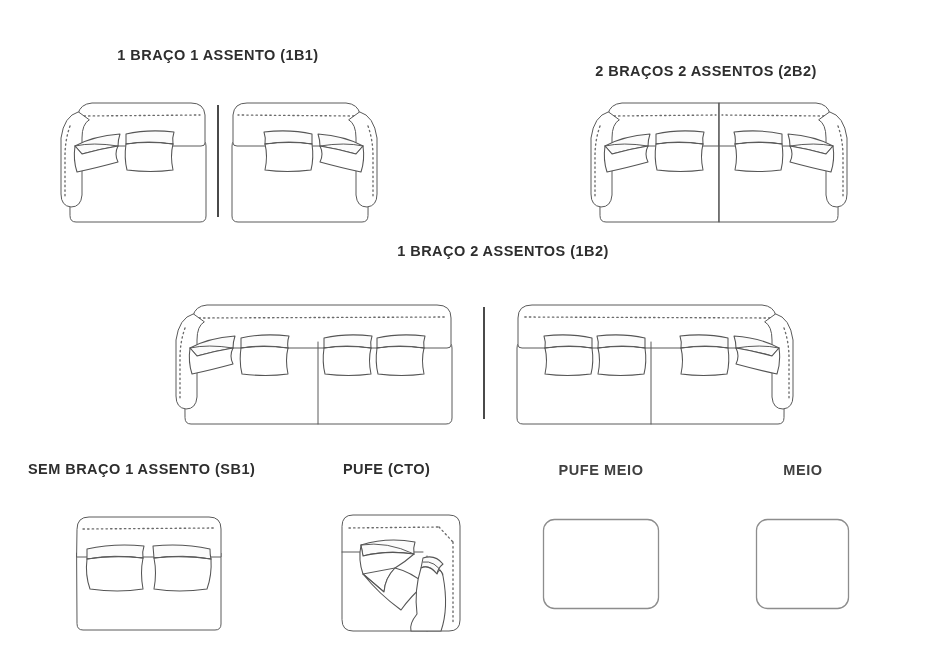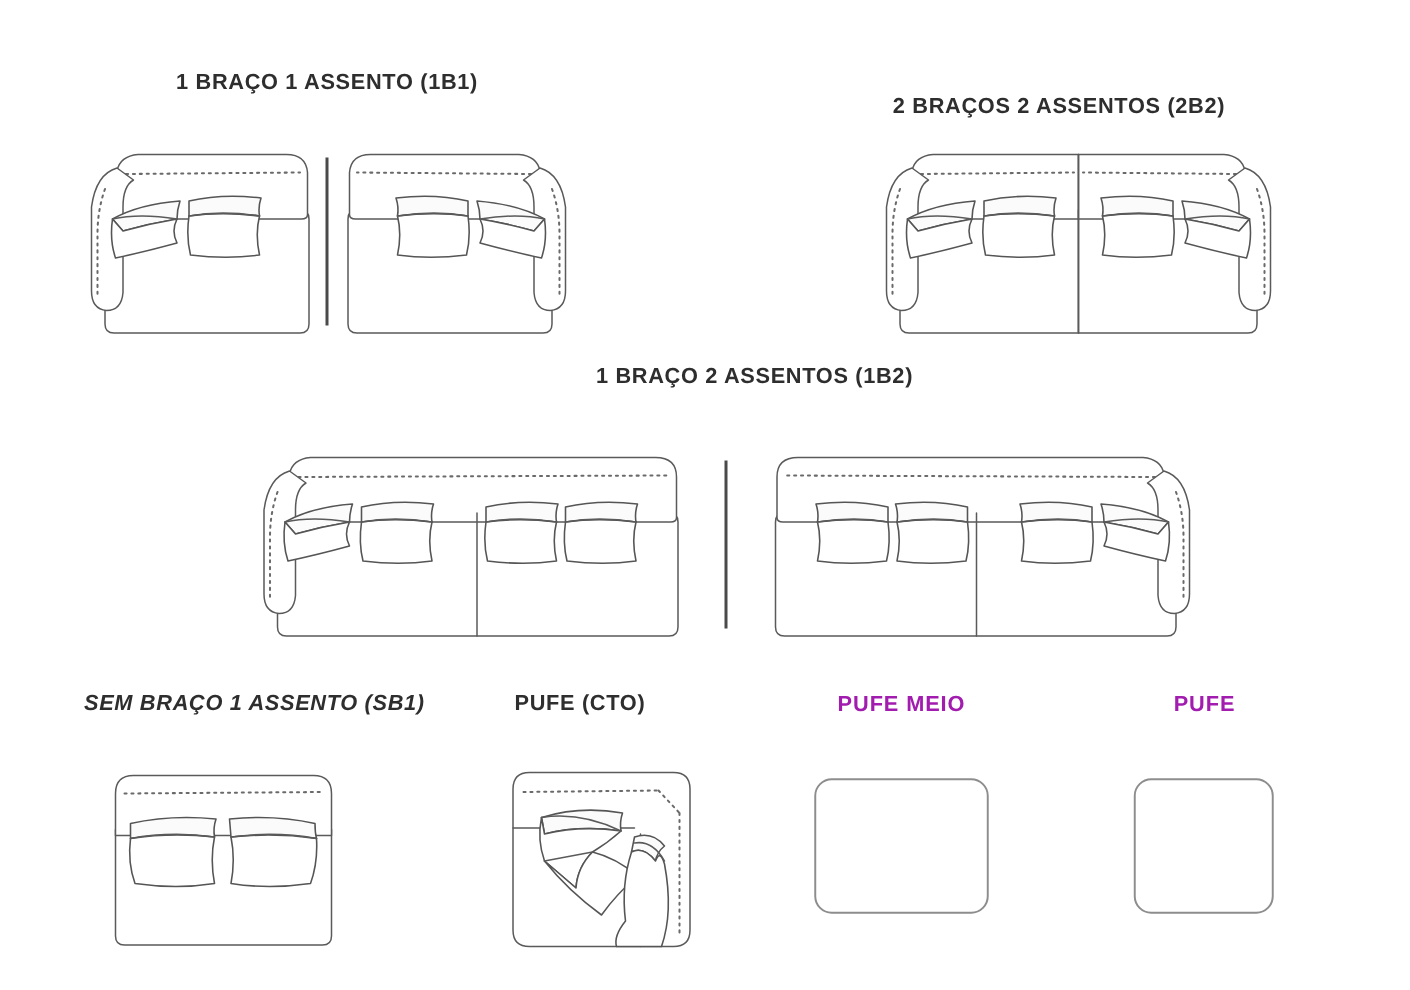--- a/index.html
+++ b/index.html
@@ -13,21 +13,21 @@
   }
   .stage{position:absolute;left:0;top:0;width:855px;height:660px;}
   .lbl{
     position:absolute;
     font-size:14.5px;
     font-weight:700;
     letter-spacing:.45px;
     color:#2e2e2e;
     white-space:nowrap;
   }
-  .lbl.light{font-weight:600;color:#a21caf;letter-spacing:.6px;}
+  .lbl.light{font-weight:600;color:#404040;letter-spacing:.6px;}
   .center{transform:translateX(-50%);}
   svg{display:block;overflow:visible;}
   .fig{position:absolute;}
   .divider{
     position:absolute;
     width:2px;
     background:#4a4a4a;
   }
   .ln{fill:#ffffff;stroke:#5a5a5a;stroke-width:1;stroke-linejoin:round;stroke-linecap:round;}
   .ln2{fill:none;stroke:#5a5a5a;stroke-width:1;stroke-linecap:round;}
@@ -171,24 +171,24 @@
         <path class="cushTop" d="M161 40 Q183 35 209 38 Q207 44 208 50 Q183 47 161 50 Z"></path>
         <path class="cush" d="M161 50 Q159 64 162 76 Q186 79 208 76 Q205 62 208 50 Q183 47 161 50 Z"></path>
         <path class="ln2" d="M161 50 Q183 46 208 50"></path>
         <path class="cushTop" d="M214 40 Q236 35 262 38 Q260 44 261 50 Q236 47 214 50 Z"></path>
         <path class="cush" d="M214 50 Q212 64 215 76 Q239 79 261 76 Q258 62 261 50 Q236 47 214 50 Z"></path>
         <path class="ln2" d="M214 50 Q236 46 261 50"></path>
       </g>
     </svg>
   </div>
 
-  <div class="lbl" style="left:56px;top:461px;font-style:italic;">SEM BRAÇO 1 ASSENTO (SB1)</div>
+  <div class="lbl" style="left:28px;top:461px;">SEM BRAÇO 1 ASSENTO (SB1)</div>
   <div class="lbl" style="left:343px;top:461px;">PUFE (CTO)</div>
   <div class="lbl light center" style="left:601px;top:462px;">PUFE MEIO</div>
-  <div class="lbl light center" style="left:803px;top:462px;">PUFE</div>
+  <div class="lbl light center" style="left:803px;top:462px;">MEIO</div>
 
   <div class="fig" style="left:74px;top:513px;">
     <svg width="150" height="118" viewBox="0 0 150 118">
       <path class="ln" d="M3 40 L147 40 L147 111 Q147 117 141 117 L9 117 Q3 117 3 111 Z"></path>
       <path class="ln" d="M3 16 Q3 4 15 4 L135 4 Q147 4 147 16 L147 44 L3 44 Z"></path>
       <path class="dots" d="M9 16 L141 15"></path>
 
       <path class="cushTop" d="M13 36 Q40 30 70 33 Q68 39 69 45 Q40 42 13 46 Z"></path>
       <path class="cush" d="M13 46 Q11 62 16 76 Q44 80 69 76 Q66 60 69 45 Q40 42 13 46 Z"></path>
       <path class="ln2" d="M13 46 Q40 41 69 45"></path>

